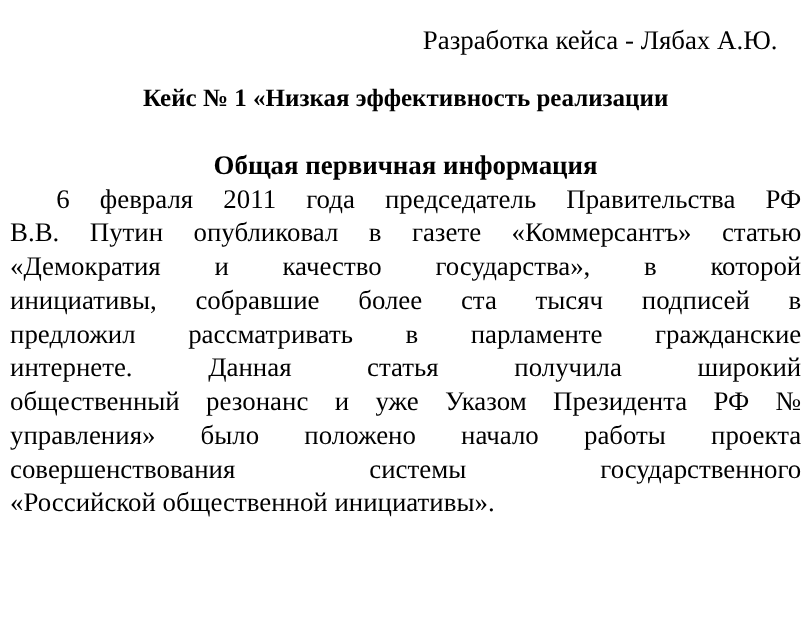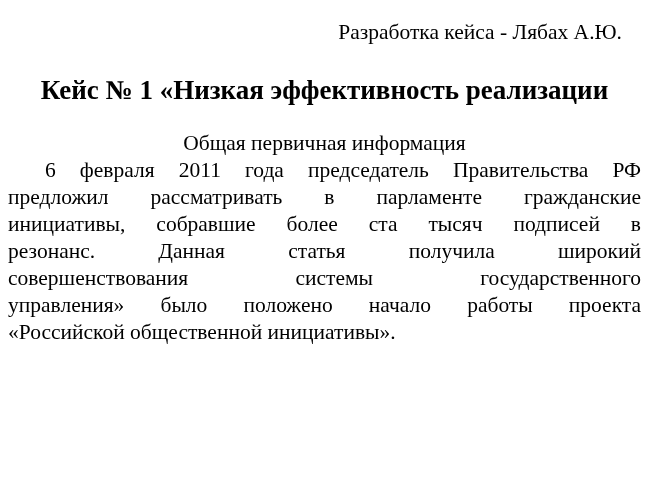--- a/index.html
+++ b/index.html
@@ -17,32 +17,32 @@
       padding: 19px 8px 0 8px;
       overflow: hidden;
     }
 
     
     .byline { text-align: right; }
     .byline .bl-line { padding-right: 19px; }
 
     
     .title {
-      margin-top: 31px;
+      margin-top: 20px;
       text-align: center;
       font-weight: bold;
-      font-size: 27px;
+      font-size: 20px;
       line-height: 27px;
     }
 
     
     .section-heading {
       margin-top: 26px;
       text-align: center;
-      font-weight: normal;
+      font-weight: bold;
       font-size: 21.5px;
       line-height: 27px;
     }
 
     
     .body-text { margin-top: 0; }
     .bline {
       text-align: justify;
       text-align-last: justify;
     }
@@ -59,21 +59,24 @@
   </div>
 
   <div class="title">
     <div>Кейс № 1 «Низкая эффективность реализации</div>
   </div>
 
   <div class="section-heading">Общая первичная информация</div>
 
   <div class="body-text">
     <div class="bline indent">6 февраля 2011 года председатель Правительства РФ</div>
+    <div class="bline">В.В. Путин опубликовал в газете «Коммерсантъ» статью</div>
+    <div class="bline">«Демократия и качество государства», в которой</div>
+    <div class="bline">инициативы, собравшие более ста тысяч подписей в</div>
     <div class="bline">предложил рассматривать в парламенте гражданские</div>
-    <div class="bline">инициативы, собравшие более ста тысяч подписей в</div>
-    <div class="bline">резонанс. Данная статья получила широкий</div>
+    <div class="bline">интернете. Данная статья получила широкий</div>
+    <div class="bline">общественный резонанс и уже Указом Президента РФ №</div>
+    <div class="bline">управления» было положено начало работы проекта</div>
     <div class="bline">совершенствования системы государственного</div>
-    <div class="bline">управления» было положено начало работы проекта</div>
     <div class="bline last">«Российской общественной инициативы».</div>
   </div>
 
 </div>
 
 </body></html>

